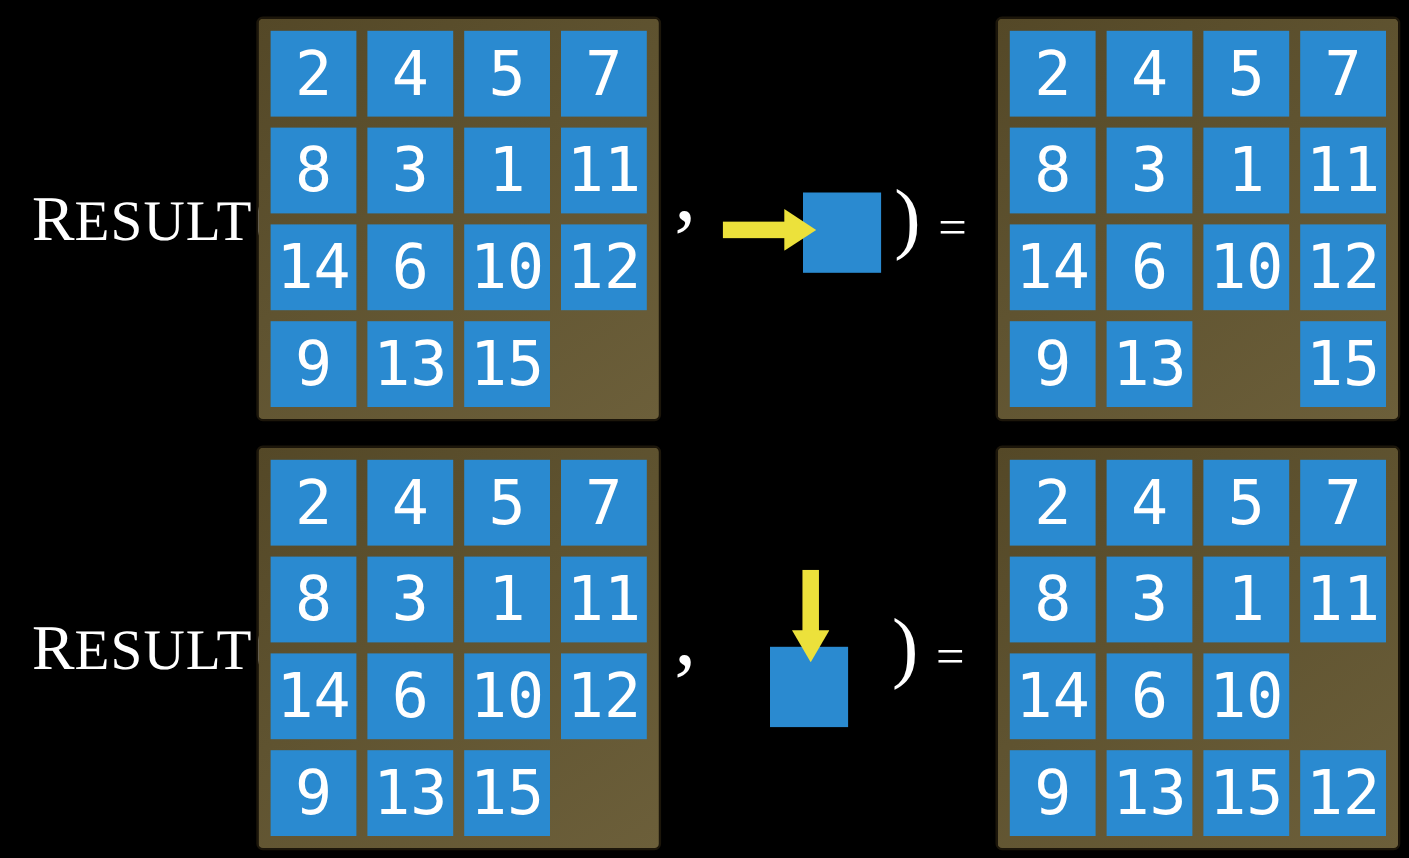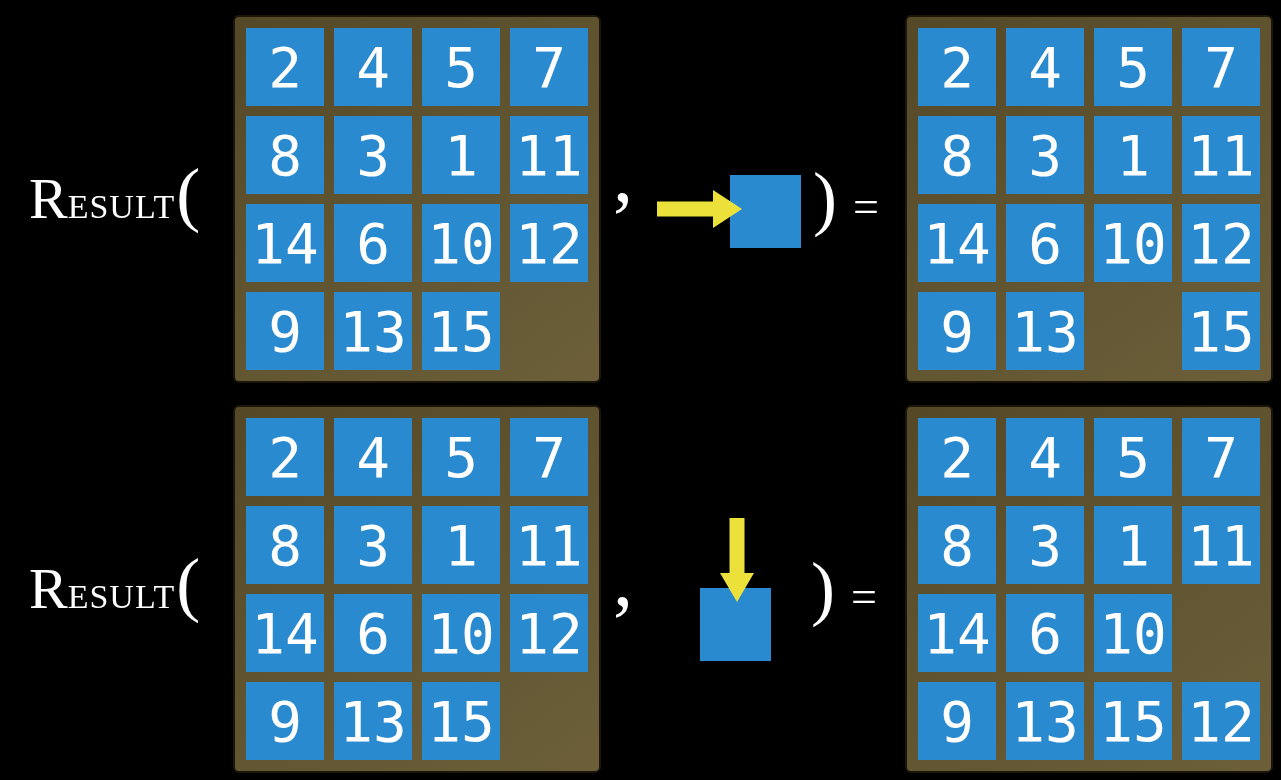--- a/index.html
+++ b/index.html
@@ -20,21 +20,21 @@
     overflow:hidden;
     font-family:"Liberation Serif", serif;
     color:var(--ink);
   }
   
   .label{
     position:absolute;
     white-space:nowrap;
   }
   .label .cap{font-size:58px;line-height:1;}
-  .label .sc{font-size:34px;line-height:1;letter-spacing:1px;}
+  .label .sc{font-size:52px;line-height:1;letter-spacing:1px;}
   .label .paren{font-size:72px;line-height:1;margin-left:1px;}
   .lbl1{left:29px;top:158px;}
   .lbl2{left:29px;top:548px;}
 
   
   .board{
     position:absolute;
     width:368px;height:368px;
     border:2px solid #1c160a;
     border-radius:6px;

